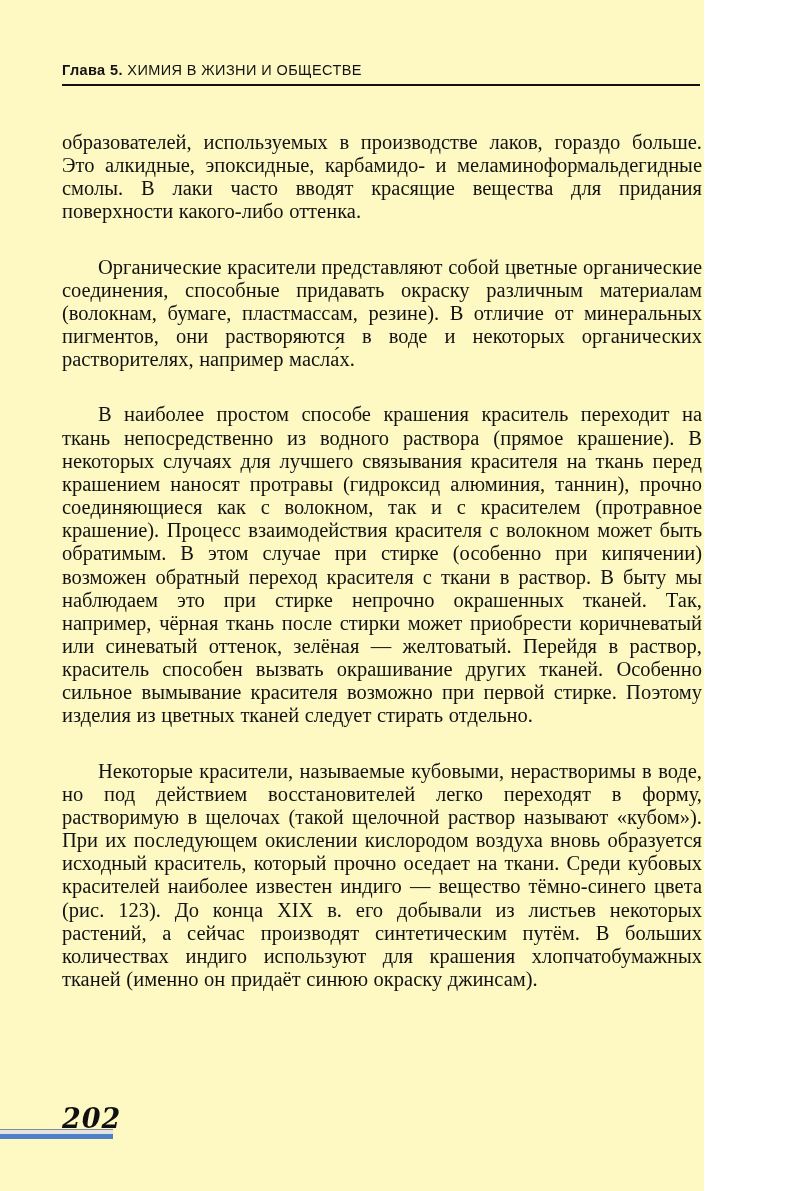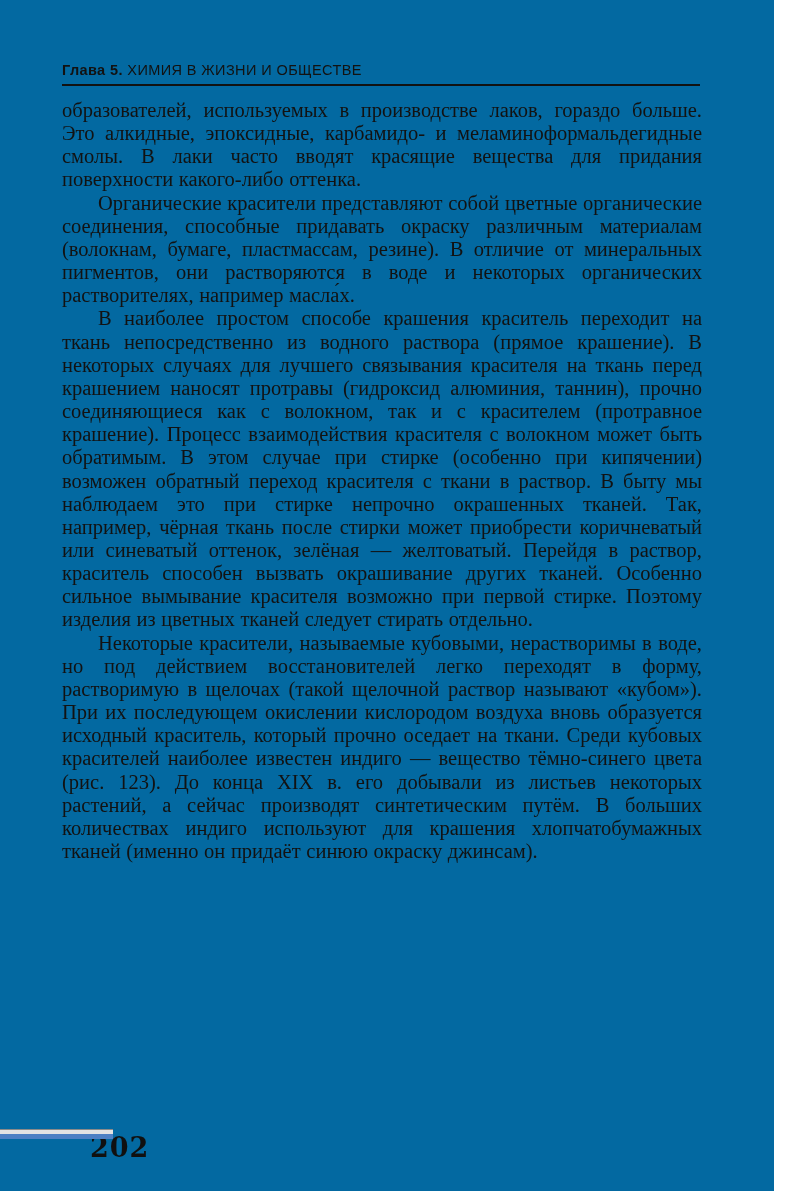--- a/index.html
+++ b/index.html
@@ -4,23 +4,23 @@
 <style>
   :root{
     --accent-blue:#4d80c4;
     --footer-gray:#e3e3e3;
     --ink:#121212;
   }
   *{margin:0;padding:0;box-sizing:border-box;}
   html,body{background:#ffffff;}
   .page{
     position:relative;
-    width:774px;
+    width:704px;
     height:1191px;
-    background:#0369a1;
+    background:#fef9c3;
     overflow:hidden;
     font-family:"Liberation Serif", serif;
     color:var(--ink);
     padding-left:17px;
   }
   
   .running-head{
     position:absolute;
     left:62px;
     top:62px;
@@ -46,35 +46,36 @@
     left:62px;
     top:99px;
     width:640px;
     font-size:20.5px;
     line-height:23.15px;
     text-align:justify;
     word-spacing:0.5px;
   }
   .body-text p{
     text-indent:36px;
+    margin-top:32px;
   }
   .body-text p.no-indent{
     text-indent:0;
   }
   
   .page-number{
     position:absolute;
     left:62px;
-    top:1132px;
+    top:1103px;
     font-family:"DejaVu Serif","Liberation Serif",serif;
+    font-style:italic;
     font-weight:bold;
     font-size:27px;
     color:#101010;
     letter-spacing:1px;
-    margin-left:28px;
   }
   .footer-bar{
     position:absolute;
     left:0;
     top:1129px;
     width:113px;
   }
   .footer-bar .bar-gray{
     height:5px;
     background:var(--footer-gray);

